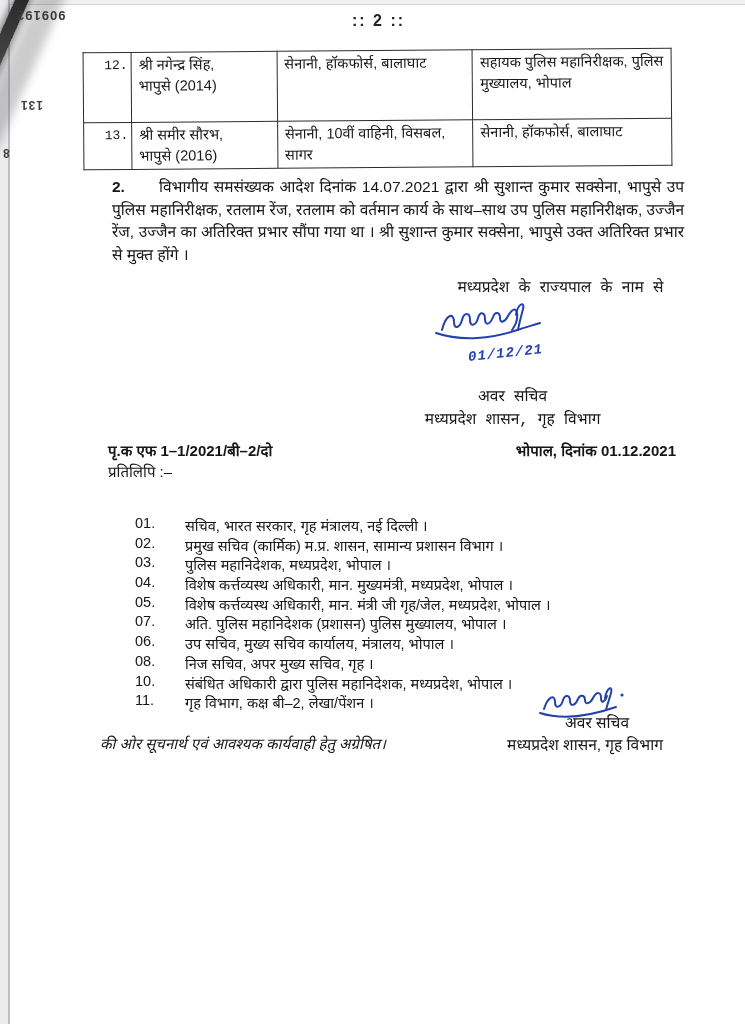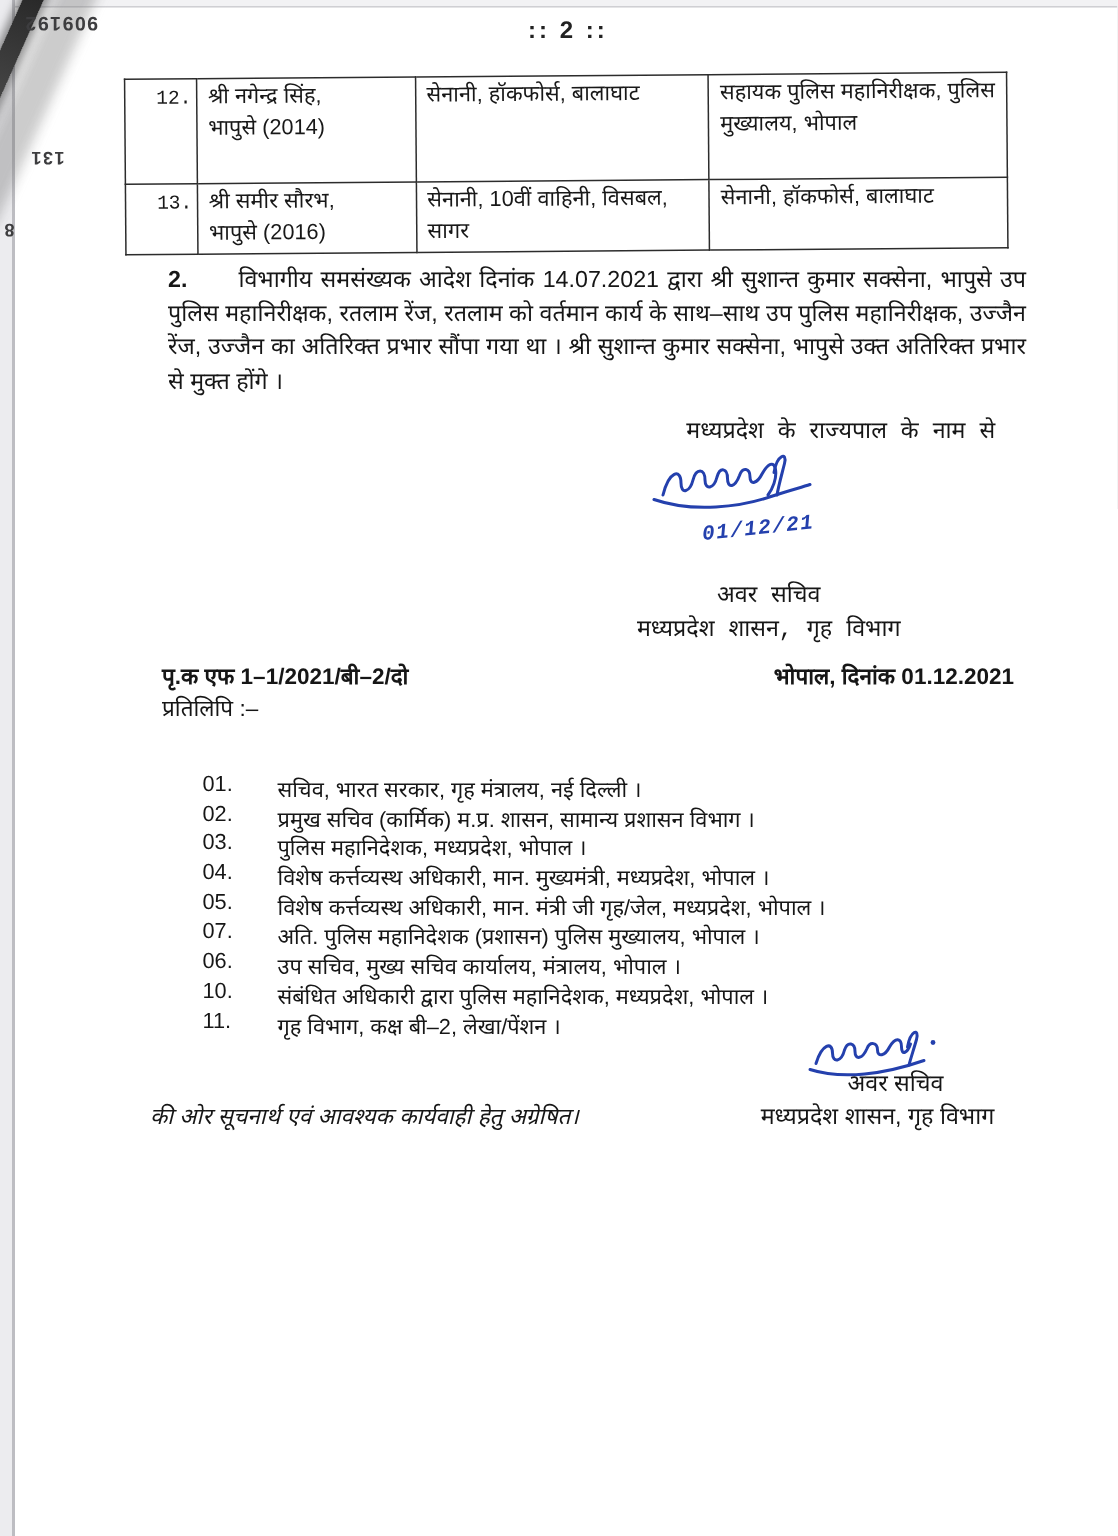--- a/index.html
+++ b/index.html
@@ -210,20 +210,24 @@
       </div>
     <div class="row">
         <span class="no">07.</span>
         <span class="tx">अति. पुलिस महानिदेशक (प्रशासन) पुलिस मुख्यालय, भोपाल ।</span>
       </div>
     <div class="row">
         <span class="no">06.</span>
         <span class="tx">उप सचिव, मुख्य सचिव कार्यालय, मंत्रालय, भोपाल ।</span>
       </div>
     <div class="row">
+        <span class="no">08.</span>
+        <span class="tx">निज सचिव, अपर मुख्य सचिव, गृह ।</span>
+      </div>
+    <div class="row">
         <span class="no">10.</span>
         <span class="tx">संबंधित अधिकारी द्वारा पुलिस महानिदेशक, मध्यप्रदेश, भोपाल ।</span>
       </div>
     <div class="row">
         <span class="no">11.</span>
         <span class="tx">गृह विभाग, कक्ष बी–2, लेखा/पेंशन ।</span>
       </div>
   </div>
 
   <div class="fwd-note">की ओर सूचनार्थ एवं आवश्यक कार्यवाही हेतु अग्रेषित।</div>

